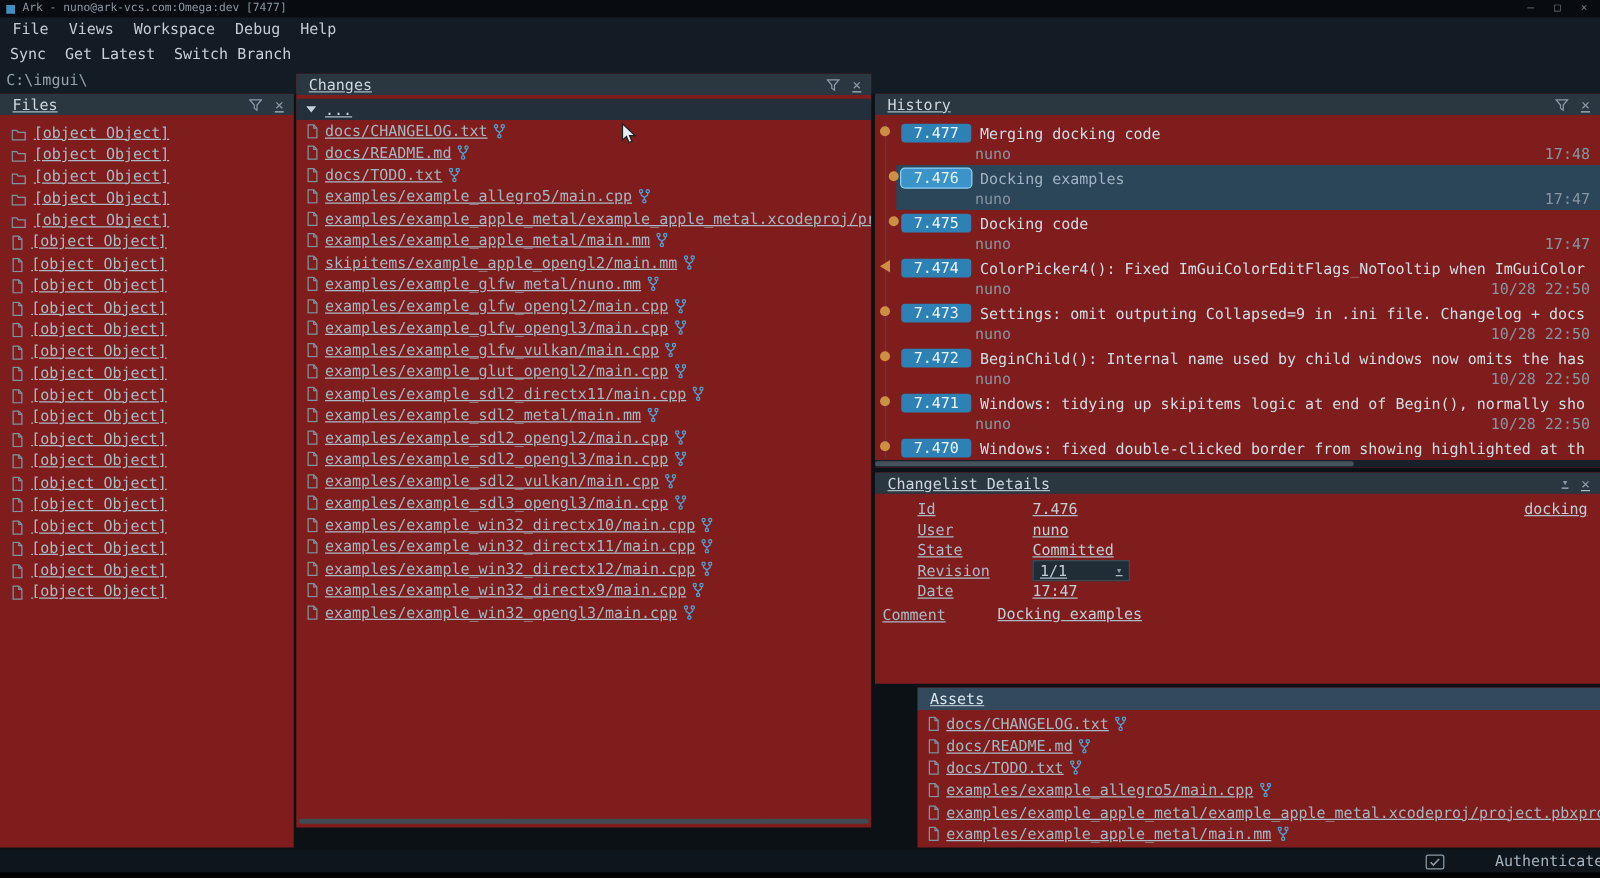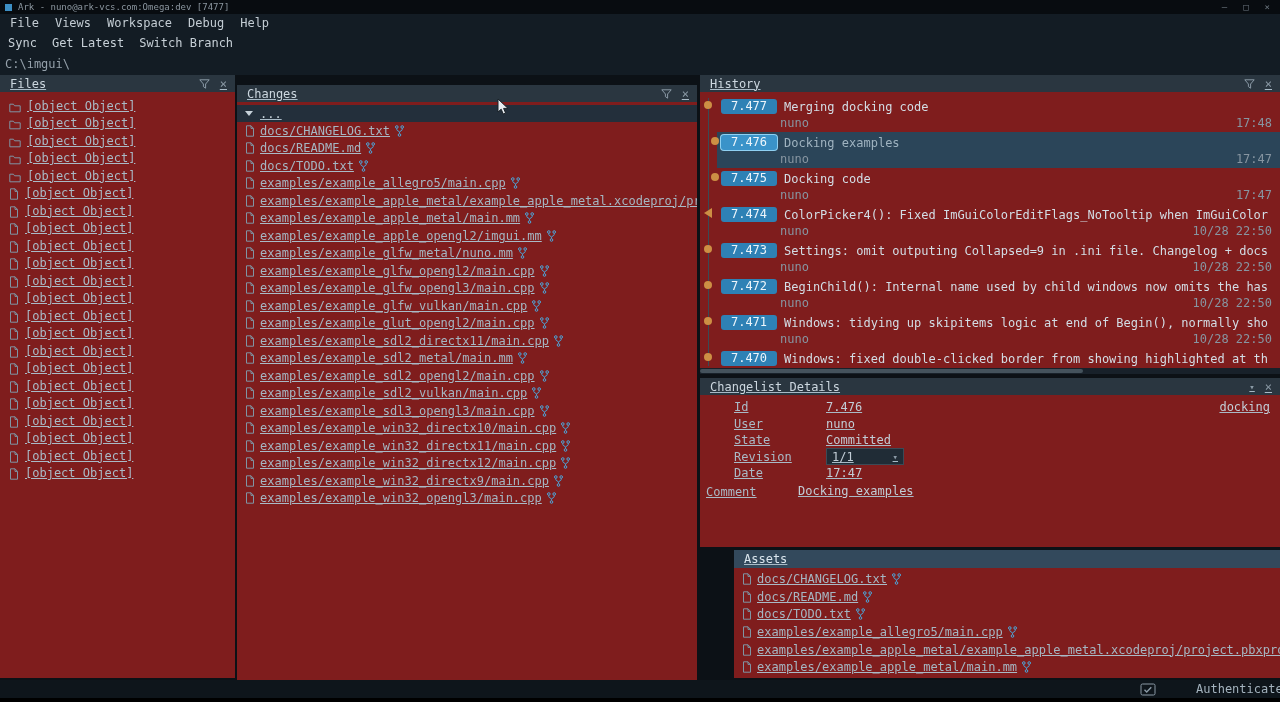--- a/index.html
+++ b/index.html
@@ -29,21 +29,21 @@
 
   ul{list-style:none;margin:0;padding:0;}
   .icon{display:inline-flex;align-items:center;flex:none;}
 
   
   #files-panel{left:0;top:75px;width:235px;height:603px;}
   #files-list{margin-top:3px;}
   .tree-row{height:17.5px;display:flex;align-items:flex-end;gap:6px;padding-left:9px;white-space:nowrap;overflow:hidden;color:#a9bac6;}
 
   
-  #changes-panel{left:237px;top:85px;width:460px;height:603px;}
+  #changes-panel{left:237px;top:59px;width:460px;height:603px;}
   #changes-root{margin-top:3px;height:17px;background:#232f3b;display:flex;align-items:center;gap:7px;padding-left:8px;color:#c7d2da;}
   .caret-down{width:0;height:0;border-left:4px solid transparent;border-right:4px solid transparent;border-top:5px solid #c7d2da;}
   .file-row{height:17.5px;display:flex;align-items:center;gap:5px;padding-left:8px;white-space:nowrap;overflow:hidden;color:#a5b6c2;}
   .file-row .flabel{flex:0 0 auto;}
   .hscrollbar{position:absolute;left:2px;right:2px;bottom:3px;height:4px;background:#3e4a54;border-radius:2px;}
 
   
   #history-panel{left:700px;top:75px;width:580px;height:299px;}
   #history-list{position:absolute;top:21px;left:0;right:0;height:272px;overflow:hidden;}
   #history-list::before{content:'';position:absolute;left:8px;top:2px;bottom:2px;width:1px;background:#3b4a55;}
@@ -498,21 +498,21 @@
     </span>
   </li>
 
   <li class="file-row">
     <span class="icon">
       <svg width="10" height="12" viewBox="0 0 10 12">
               <path d="M1.5 .8h4.5l2.5 2.6v7.8h-7z" fill="none" stroke="#7f95a4" stroke-width="1"></path>
               <path d="M6 .8v2.6h2.5" fill="none" stroke="#7f95a4" stroke-width="1"></path>
             </svg>
     </span>
-    <span class="flabel">examples/example_apple_opengl2/imgui.mm</span>
+    <span class="flabel">skipitems/example_apple_opengl2/main.mm</span>
     <span class="icon">
       <svg width="9" height="12" viewBox="0 0 9 12">
         <circle cx="1.8" cy="2" r="1.3" fill="none" stroke="#4da6d9"></circle>
         <circle cx="7.2" cy="2" r="1.3" fill="none" stroke="#4da6d9"></circle>
         <circle cx="4.5" cy="10" r="1.3" fill="none" stroke="#4da6d9"></circle>
         <path d="M1.8 3.3v1.2c0 1.6 2.7 1.3 2.7 3v1.1 M7.2 3.3v1.2c0 1.6-2.7 1.3-2.7 3" fill="none" stroke="#4da6d9"></path>
       </svg>
     </span>
   </li>
 
@@ -653,20 +653,37 @@
     <span class="icon">
       <svg width="9" height="12" viewBox="0 0 9 12">
         <circle cx="1.8" cy="2" r="1.3" fill="none" stroke="#4da6d9"></circle>
         <circle cx="7.2" cy="2" r="1.3" fill="none" stroke="#4da6d9"></circle>
         <circle cx="4.5" cy="10" r="1.3" fill="none" stroke="#4da6d9"></circle>
         <path d="M1.8 3.3v1.2c0 1.6 2.7 1.3 2.7 3v1.1 M7.2 3.3v1.2c0 1.6-2.7 1.3-2.7 3" fill="none" stroke="#4da6d9"></path>
       </svg>
     </span>
   </li>
 
+  <li class="file-row">
+    <span class="icon">
+      <svg width="10" height="12" viewBox="0 0 10 12">
+              <path d="M1.5 .8h4.5l2.5 2.6v7.8h-7z" fill="none" stroke="#7f95a4" stroke-width="1"></path>
+              <path d="M6 .8v2.6h2.5" fill="none" stroke="#7f95a4" stroke-width="1"></path>
+            </svg>
+    </span>
+    <span class="flabel">examples/example_sdl2_opengl3/main.cpp</span>
+    <span class="icon">
+      <svg width="9" height="12" viewBox="0 0 9 12">
+        <circle cx="1.8" cy="2" r="1.3" fill="none" stroke="#4da6d9"></circle>
+        <circle cx="7.2" cy="2" r="1.3" fill="none" stroke="#4da6d9"></circle>
+        <circle cx="4.5" cy="10" r="1.3" fill="none" stroke="#4da6d9"></circle>
+        <path d="M1.8 3.3v1.2c0 1.6 2.7 1.3 2.7 3v1.1 M7.2 3.3v1.2c0 1.6-2.7 1.3-2.7 3" fill="none" stroke="#4da6d9"></path>
+      </svg>
+    </span>
+  </li>
 
   <li class="file-row">
     <span class="icon">
       <svg width="10" height="12" viewBox="0 0 10 12">
               <path d="M1.5 .8h4.5l2.5 2.6v7.8h-7z" fill="none" stroke="#7f95a4" stroke-width="1"></path>
               <path d="M6 .8v2.6h2.5" fill="none" stroke="#7f95a4" stroke-width="1"></path>
             </svg>
     </span>
     <span class="flabel">examples/example_sdl2_vulkan/main.cpp</span>
     <span class="icon">

